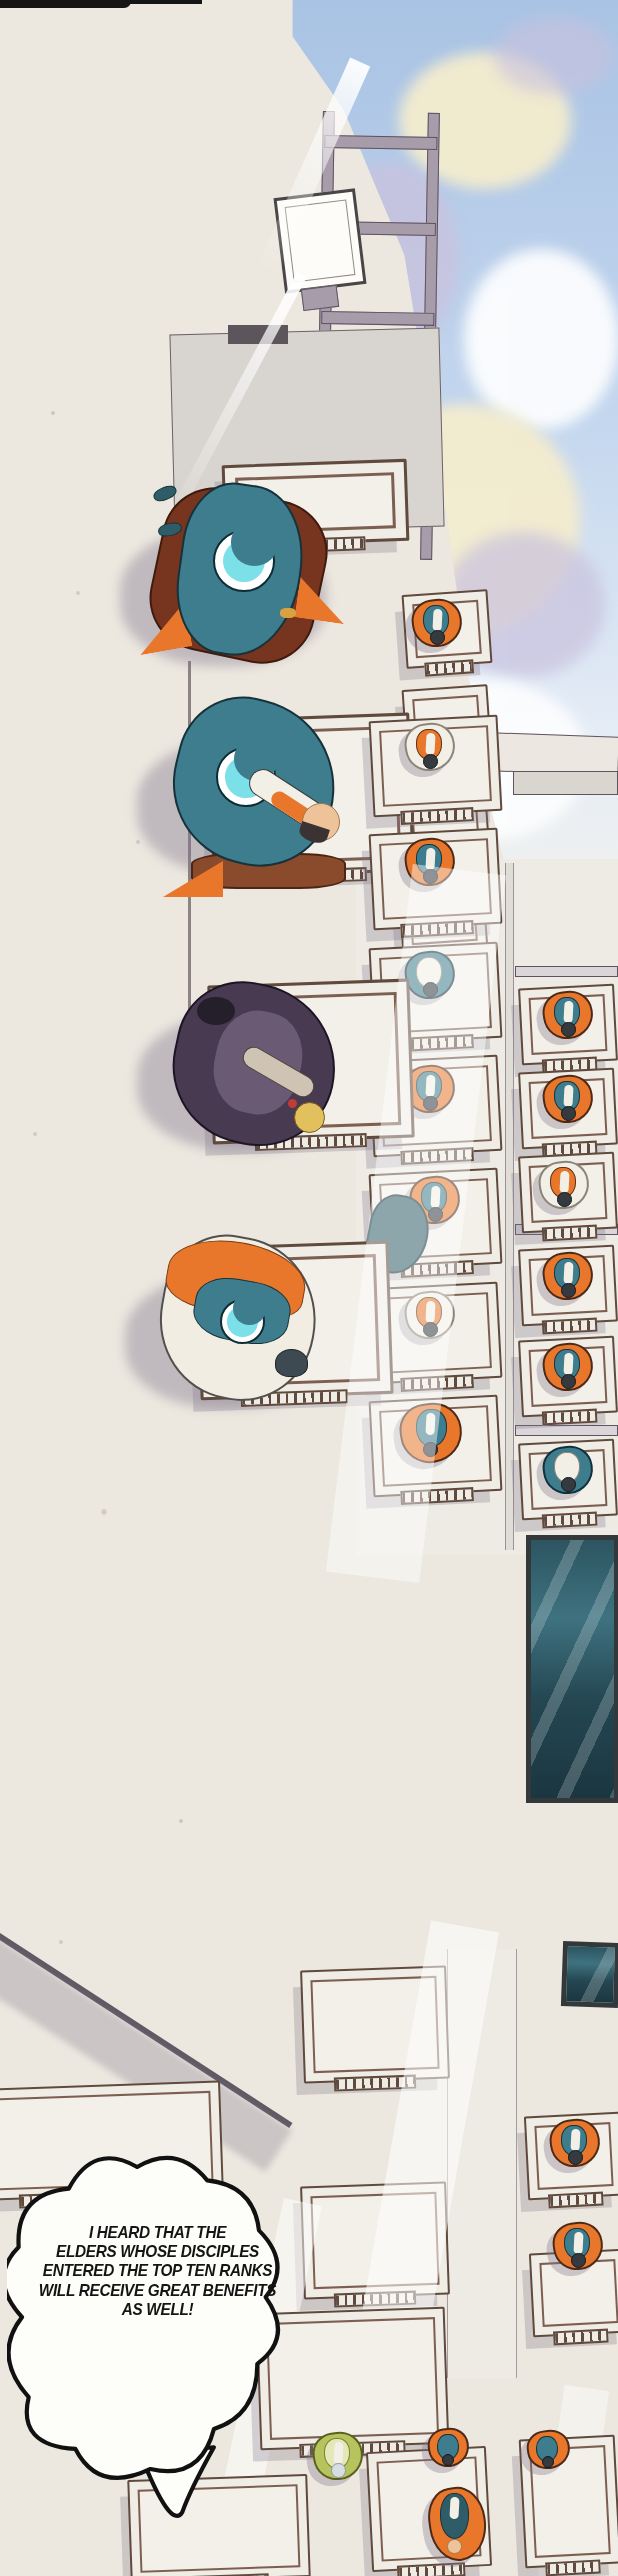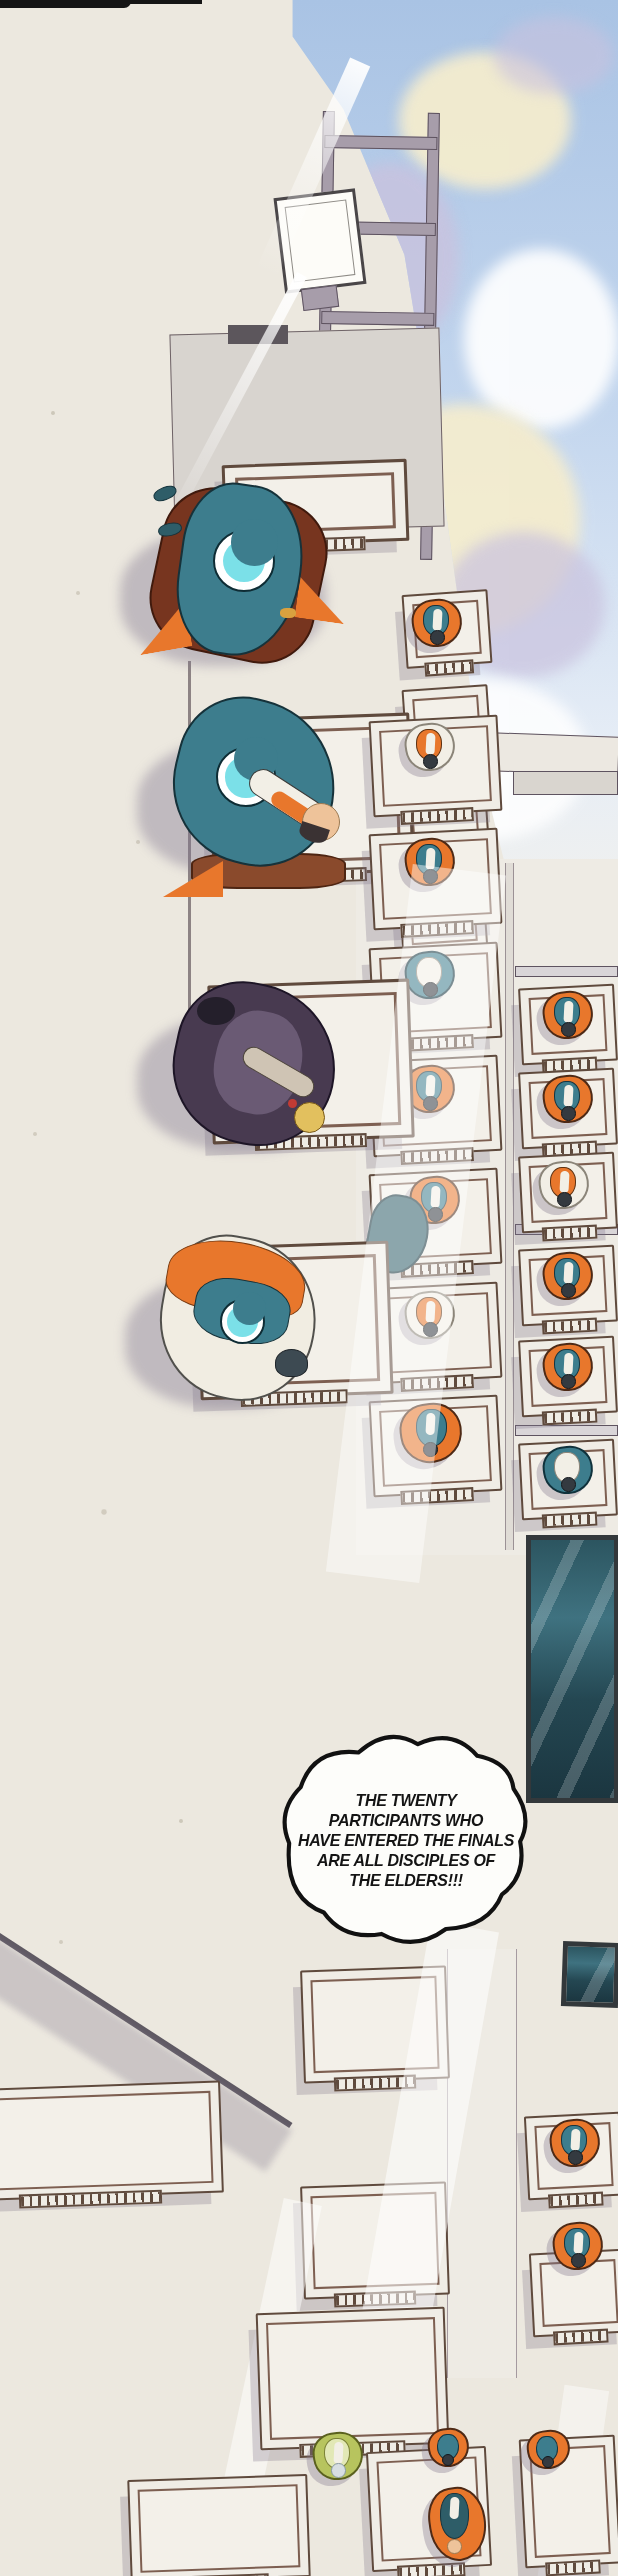--- a/index.html
+++ b/index.html
@@ -344,31 +344,32 @@
   <div class="fig" style="left:527px;top:2430px;width:43px;height:39px">
       <div class="cape"></div>
       <div class="body" style="left:9.4px;width:22px;height:26px"></div>
       <div class="head" style="left:14.6px;top:26px;width:12px;height:12px"></div>
     </div>
 
   <div class="abs" style="left:0;top:0;width:131px;height:7.7px;background:#151515;border-radius:0 0 6.9px 0"></div>
   <div class="abs" style="left:129px;top:0;width:73px;height:4.3px;background:#151515"></div>
 
 
-  <div class="bubble-wrap" style="left:276px;top:1729px;width:259px;height:235px">
-    <svg width="259" height="235" viewBox="0 0 314 272">
+
+  <div class="bubble-wrap" style="left:6.9px;top:2148px;width:292px;height:395px">
+    <svg width="292" height="395" viewBox="0 0 350 460">
+      <path fill="#fdfdfa" stroke="#111" stroke-width="5" stroke-linejoin="round" d="M160,360 Q196,452 210,430 Q220,402 248,352 Z"></path>
       <path fill="#fdfdfa" stroke="#111" stroke-width="5" stroke-linejoin="round" d="
-        M16,132 Q0,94 30,64 Q46,16 100,22 Q136,-10 172,12 Q214,-8 244,26
-        Q284,34 288,66 Q312,100 296,130 Q304,172 274,194 Q258,234 206,236
-        Q168,264 128,242 Q82,250 58,216 Q10,198 16,132 Z"></path>
+        M18,196 Q-24,150 14,112 Q10,48 74,42 Q104,-14 156,16 Q204,-12 240,32
+        Q296,38 302,92 Q342,132 310,172 Q344,220 300,252 Q300,314 248,330
+        Q232,392 172,378 Q110,408 82,354 Q12,350 26,292 Q-18,242 18,196 Z"></path>
     </svg>
-    <div class="bubble-text" style="left:6.9px;top:41px;width:246px;height:142px;font-size:17px">
-      <span>THE TWENTY</span>
-      <span>PARTICIPANTS WHO</span>
-      <span>HAVE ENTERED THE FINALS</span>
-      <span>ARE ALL DISCIPLES OF</span>
-      <span>THE ELDERS!!!</span>
-    </div>
-  </div>
-
+    <div class="bubble-text" style="left:26px;top:50px;width:249px;height:146px;font-size:16.3px">
+      <span>I HEARD THAT THE</span>
+      <span>ELDERS WHOSE DISCIPLES</span>
+      <span>ENTERED THE TOP TEN RANKS</span>
+      <span>WILL RECEIVE GREAT BENEFITS</span>
+      <span>AS WELL!</span>
+    </div>
+  </div>
 
 </div>
 
 
 </body></html>

